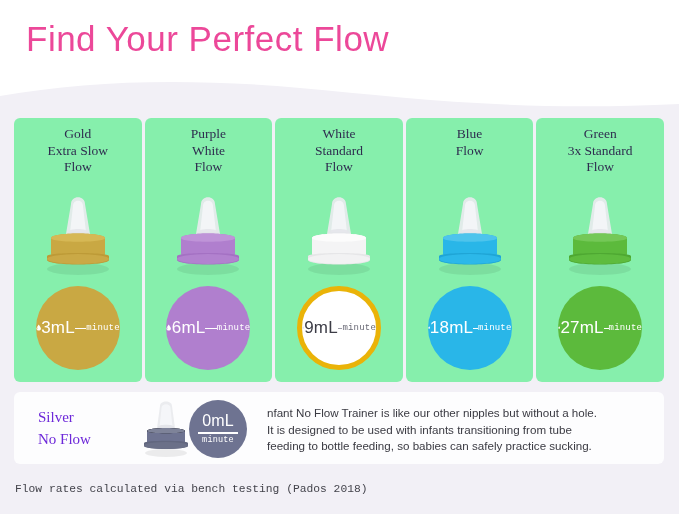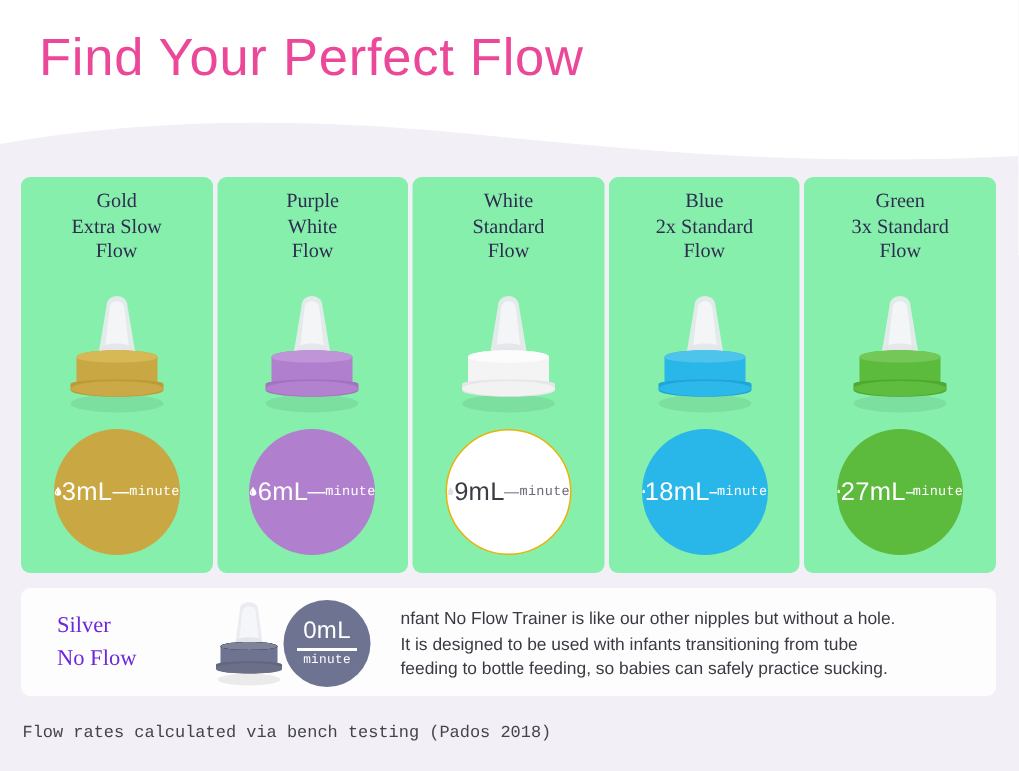--- a/index.html
+++ b/index.html
@@ -70,21 +70,21 @@
     font-size:17px;font-weight:400;line-height:18px;
     letter-spacing:0.2px;
   }
   .rule{width:46px;height:1.4px;margin:2px 0 1px 0;}
   .per{
     font-family:Liberation Mono, monospace;
     font-size:9px;line-height:11px;letter-spacing:0.2px;
   }
 
   
-  .circle.white{background:#ffffff;border:1px solid #eab308;}
+  .circle.white{background:#ffffff;border:5px solid #eab308;}
   .circle.white .val{color:#3c3c46;}
   .circle.white .per{color:#6a6a76;}
   .circle.white .rule{background:#9b9ba6;}
 
   
   .panel{
     position:absolute;left:14px;top:392px;
     width:650px;height:72px;
     background:#fdfdfe;border-radius:6px;
   }
@@ -216,21 +216,20 @@
         </svg>
         <div class="val">9mL</div>
         <div class="rule"></div>
         <div class="per">minute</div>
       </div>
     </div>
 
     <div class="card">
       <div class="card-head">
         <span class="l">Blue</span>
-        <span class="l">2x Standard</span>
         <span class="l">Flow</span>
       </div>
       <svg class="nipple" viewBox="0 0 82 86">
         <ellipse cx="41" cy="79" rx="31" ry="6" fill="#000" opacity="0.07"></ellipse>
         <path d="M34 14 C34 5 48 5 48 14 L53 44 L29 44 Z" fill="#e9eaee" opacity="0.92"></path>
         <path d="M36 16 C36 9 46 9 46 16 L49 42 L33 42 Z" fill="#f6f7f9" opacity="0.85"></path>
         <path d="M31 42 C31 38 51 38 51 42 L54 50 L28 50 Z" fill="#e4e5ea" opacity="0.9"></path>
         <path d="M14 48 C14 42 68 42 68 48 L68 64 C68 72 14 72 14 64 Z" fill="#29b6e8"></path>
         <path d="M14 48 C14 42 68 42 68 48 C68 53 14 53 14 48 Z" fill="#4ec4ec"></path>
         <path d="M10 66 C10 62 72 62 72 66 L72 70 C72 76 10 76 10 70 Z" fill="#1fa5d6"></path>

